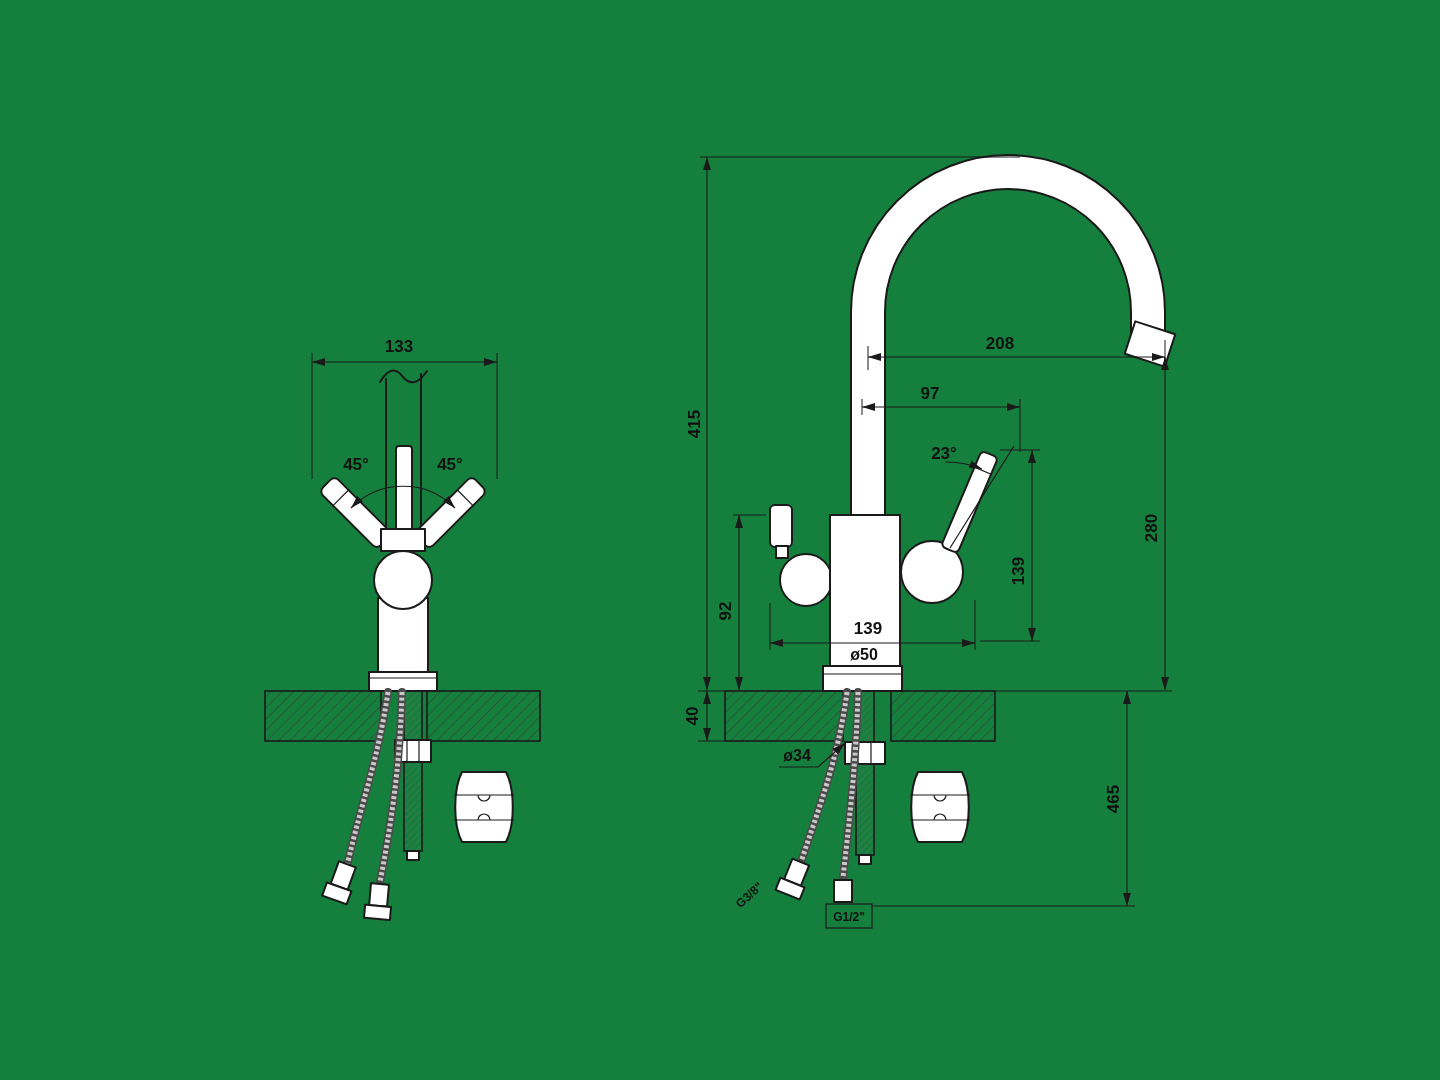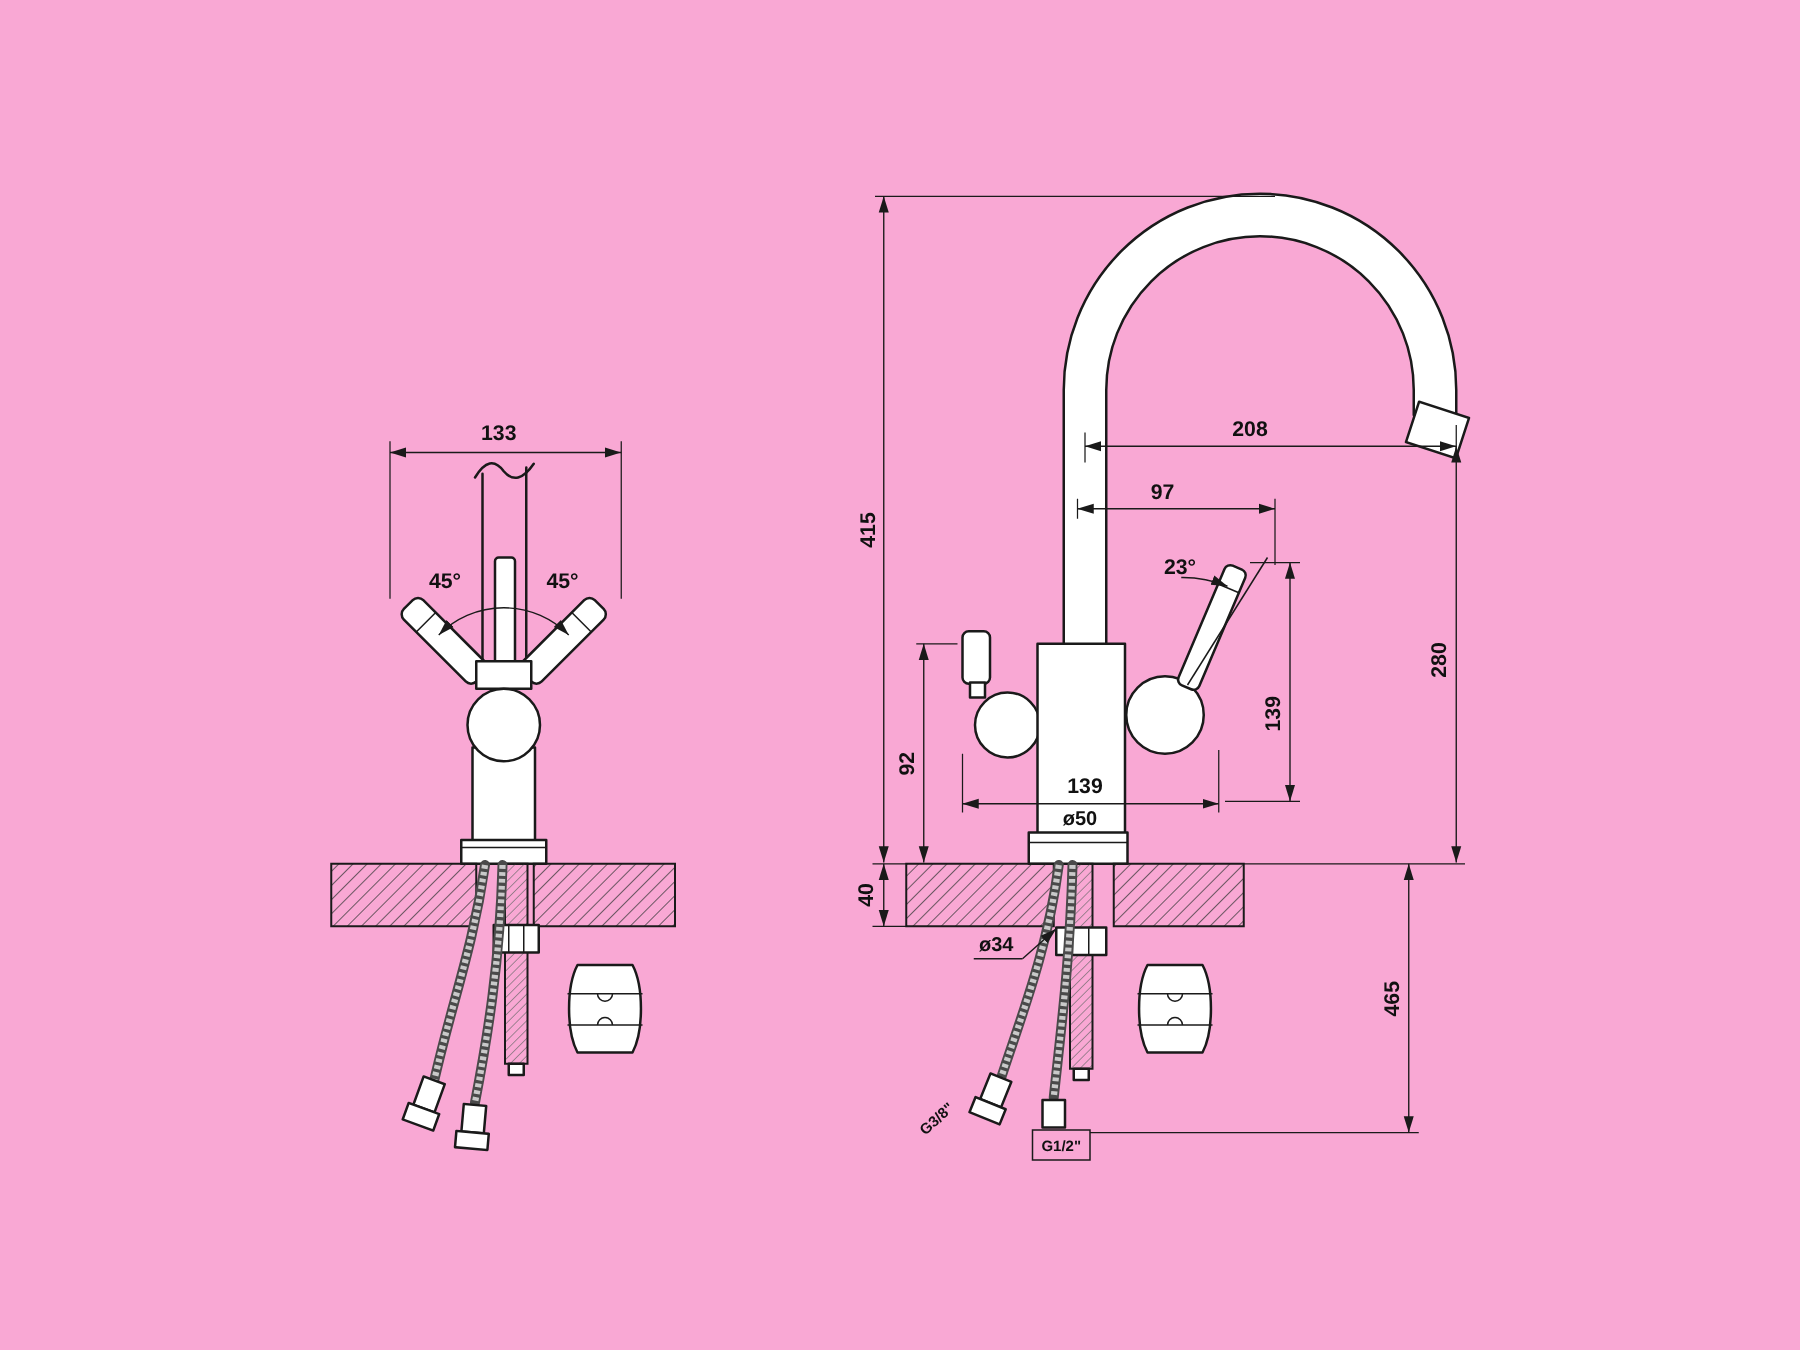--- a/index.html
+++ b/index.html
@@ -1,16 +1,16 @@
 <!DOCTYPE html>
 <html><head>
 <meta charset="utf-8">
 <style>
   html,body{margin:0;padding:0;background:#fff;}
-  .page{width:1440px;height:1080px;background:#f9a8d4;position:relative;overflow:hidden;
+  .page{width:1440px;height:1080px;background:#15803d;position:relative;overflow:hidden;
         font-family:"Liberation Sans",sans-serif;}
   svg{display:block;}
   .obj{fill:none;stroke:#1a1a1a;stroke-width:2;stroke-linejoin:round;stroke-linecap:round;}
   .objw{fill:#ffffff;stroke:#1a1a1a;stroke-width:2;stroke-linejoin:round;}
   .thin{fill:none;stroke:#1a1a1a;stroke-width:1.2;}
   .dim{fill:none;stroke:#1a1a1a;stroke-width:1.1;}
   .ext{fill:none;stroke:#1a1a1a;stroke-width:1;}
   .hose{fill:none;stroke:#4a4a4a;stroke-width:8;stroke-linecap:round;}
   .hoseb{fill:none;stroke:#c9c9c9;stroke-width:5;stroke-dasharray:3 2.5;stroke-linecap:butt;}
   text.d{font:bold 17px "Liberation Sans",sans-serif;fill:#111;}

